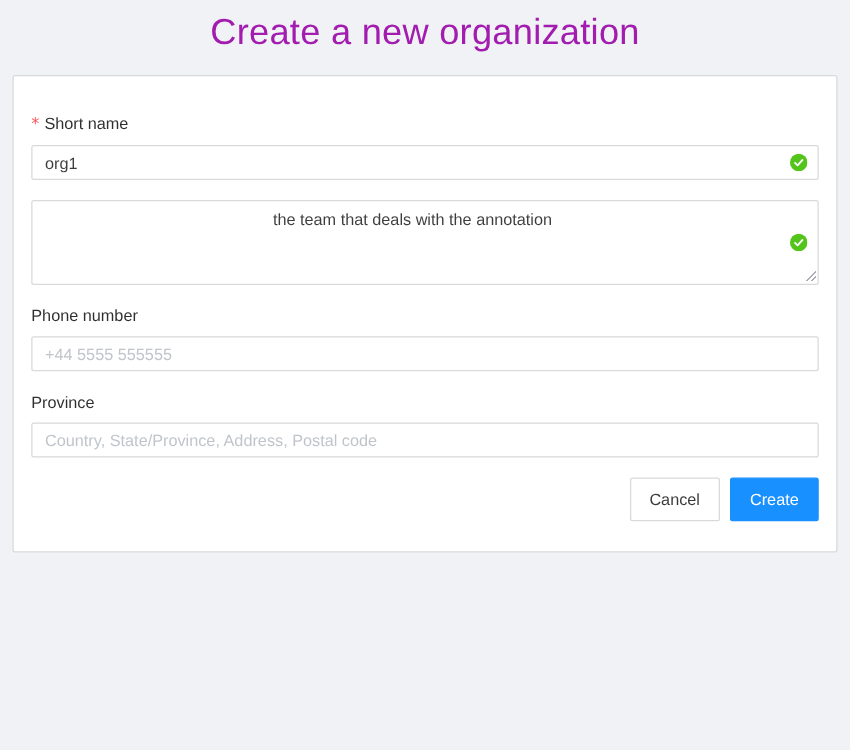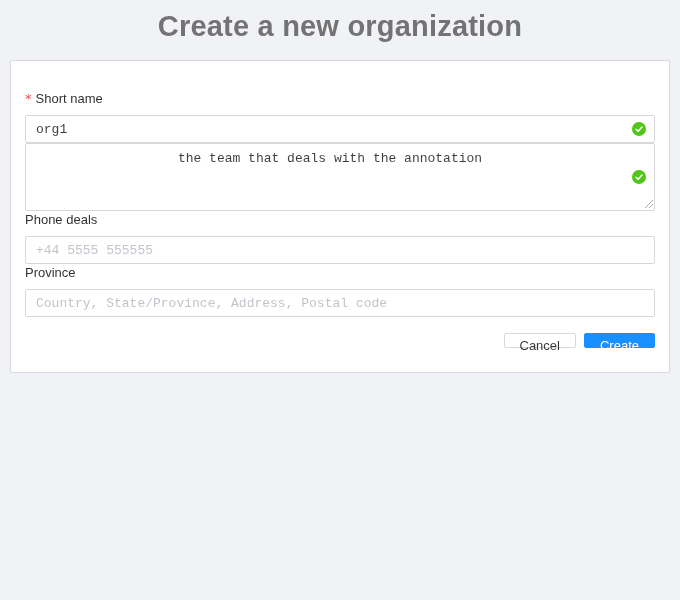--- a/index.html
+++ b/index.html
@@ -6,51 +6,51 @@
   html, body { width: 680px; height: 600px; }
   body {
     background: #f0f2f5;
     font-family: "Liberation Sans", "DejaVu Sans", sans-serif;
     overflow: hidden;
   }
   .page-title {
     margin-top: 7px;
     text-align: center;
     font-size: 29px;
-    font-weight: 700;
-    color: #737373;
+    font-weight: 400;
+    color: #a21caf;
     line-height: 38px;
     letter-spacing: 0.2px;
   }
   .card {
     margin: 15px 10px 0 10px;
     background: #ffffff;
     border: 1px solid #d7d9dc;
     border-radius: 2px;
     padding: 29px 14px 24px 14px;
   }
-  .field { }
+  .field { margin-bottom: 16px; }
   .label-row {
     font-size: 13px;
     line-height: 17px;
     color: rgba(0,0,0,0.82);
     margin-bottom: 8px;
   }
   .asterisk {
     color: #ff4d4f;
     margin-right: 4px;
     font-size: 13px;
     font-family: "DejaVu Sans", sans-serif;
   }
   .input-wrap { position: relative; }
   .text-input, .text-area {
     width: 100%;
     border: 1px solid #d9d9d9;
     border-radius: 2px;
-    font-family: Liberation Mono, monospace;
+    font-family: Liberation Sans, sans-serif;
     font-size: 13px;
     color: rgba(0,0,0,0.76);
     background: #fff;
     outline: none;
   }
   .text-input {
     height: 28px;
     padding: 0 30px 0 10px;
   }
   .text-area {
@@ -81,21 +81,21 @@
     clip-path: polygon(100% 0, 100% 100%, 0 100%);
     cursor: nwse-resize;
   }
   .buttons-row {
     display: flex;
     justify-content: flex-end;
     gap: 8px;
     margin-top: 16px;
   }
   .btn {
-    height: 15px;
+    height: 35px;
     padding: 0 15px;
     font-family: "Liberation Sans", "DejaVu Sans", sans-serif;
     font-size: 13px;
     border-radius: 2px;
     cursor: pointer;
     line-height: 24px;
   }
   .btn-cancel {
     background: #ffffff;
     border: 1px solid #d9d9d9;
@@ -144,21 +144,21 @@
                 <path d="M4.6 8.3 L7 10.6 L11.4 5.7" stroke="#ffffff" stroke-width="1.7" fill="none" stroke-linecap="round" stroke-linejoin="round"></path>
               </svg>
           </span>
           <span class="resize-grip"></span>
         </div>
       </div>
 
 
       <div class="field">
         <div class="label-row">
-          <label class="label">Phone deals</label>
+          <label class="label">Phone number</label>
         </div>
         <div class="input-wrap">
           <input type="text" class="text-input" placeholder="+44 5555 555555" style="">
         </div>
       </div>
 
       <div class="field">
         <div class="label-row">
           <label class="label">Province</label>
         </div>

